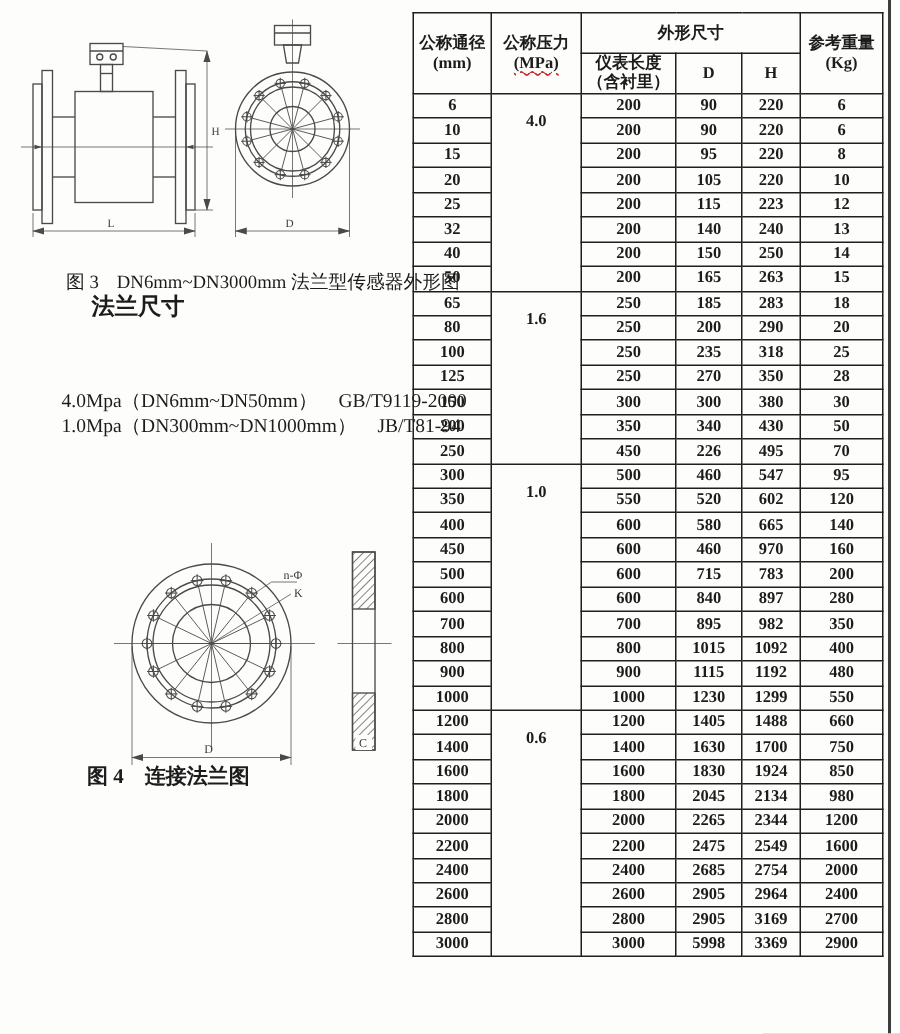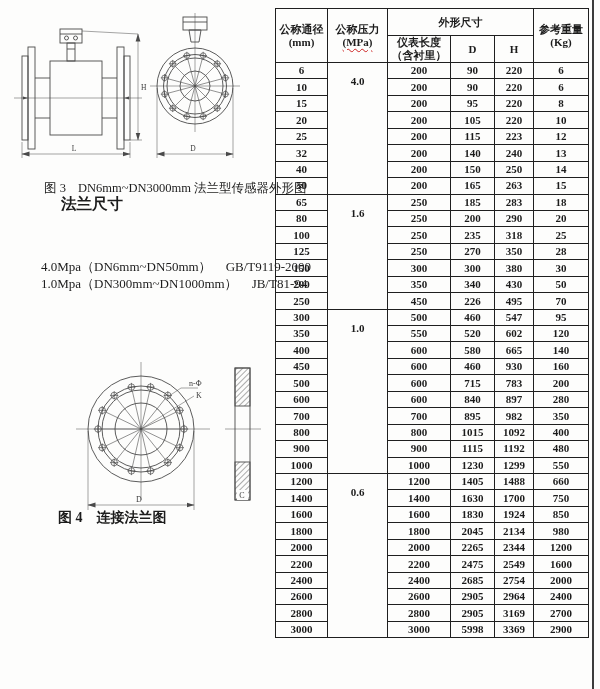--- a/index.html
+++ b/index.html
@@ -443,21 +443,21 @@
             <td>400</td>
             <td>600</td>
             <td>580</td>
             <td>665</td>
             <td>140</td>
           </tr>
           <tr>
             <td>450</td>
             <td>600</td>
             <td>460</td>
-            <td>930</td>
+            <td>970</td>
             <td>160</td>
           </tr>
           <tr>
             <td>500</td>
             <td>600</td>
             <td>715</td>
             <td>783</td>
             <td>200</td>
           </tr>
           <tr>

